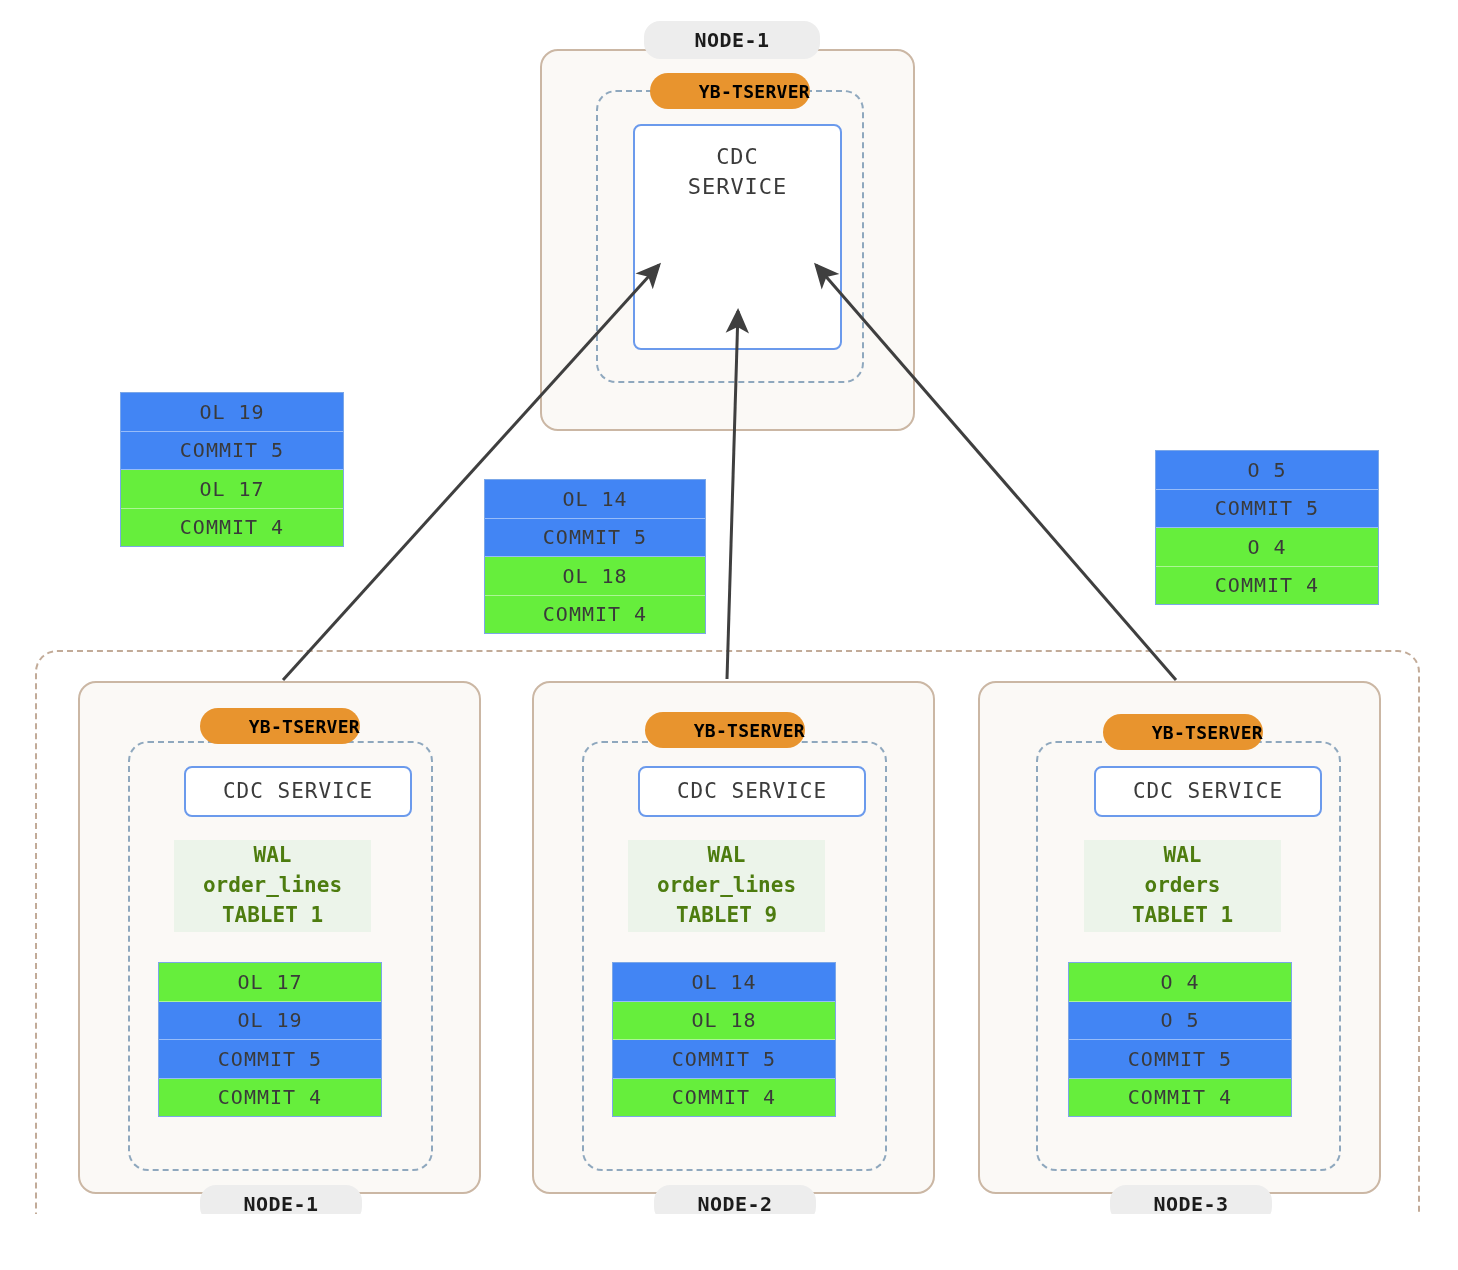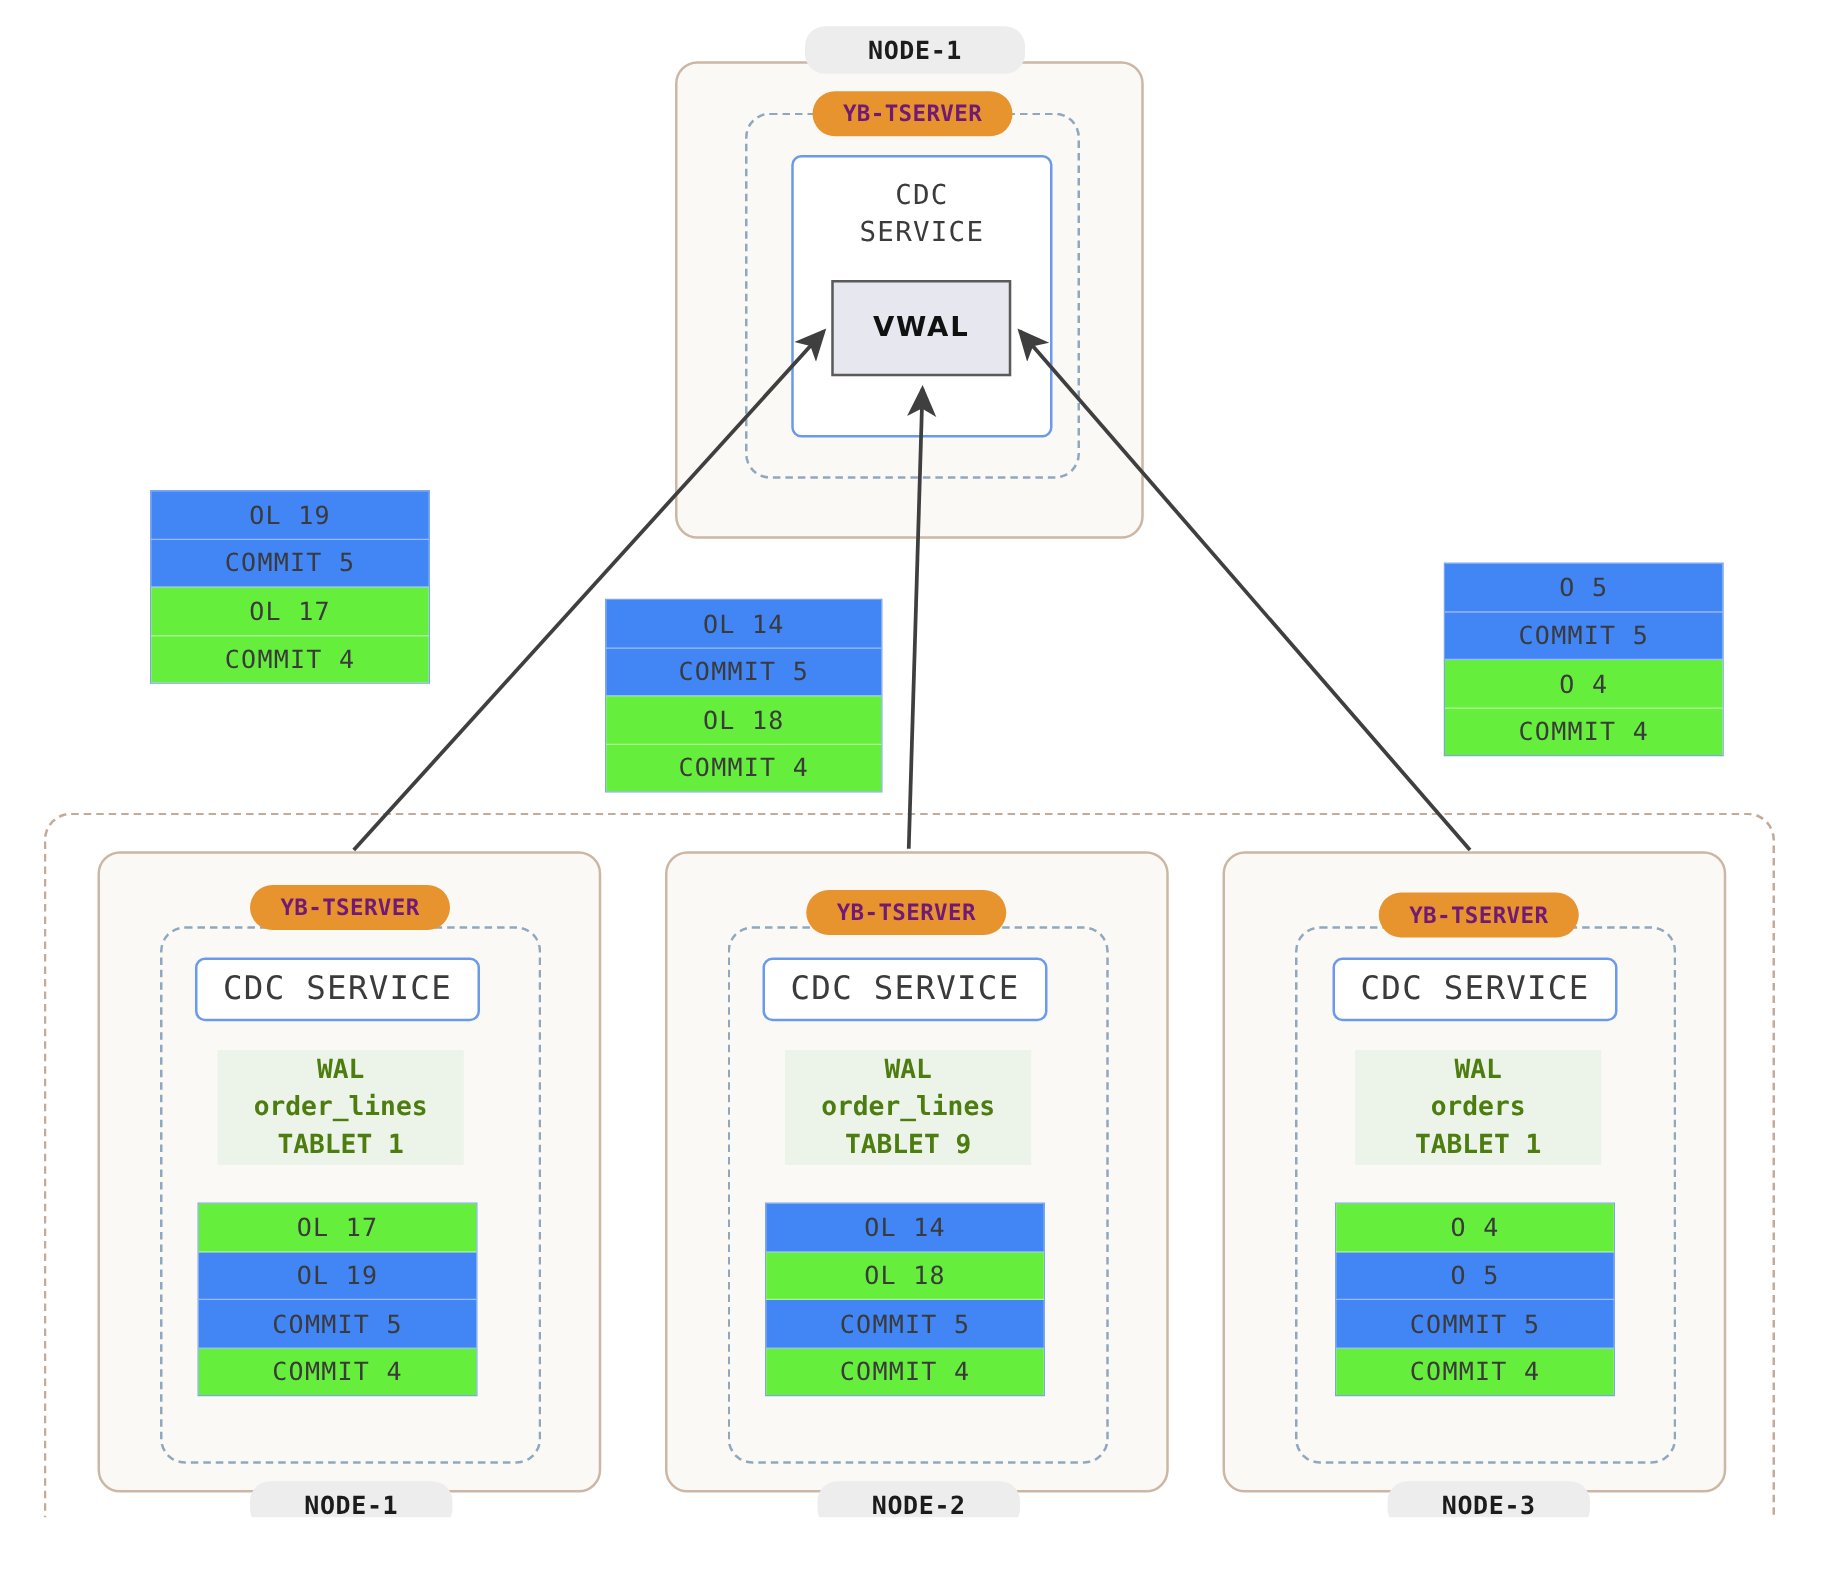--- a/index.html
+++ b/index.html
@@ -41,46 +41,46 @@
   }
   
   .tserver-region {
     border: 2.5px dashed #8fa8be;
     border-radius: 20px;
     background: transparent;
   }
   .tserver-pill {
     background: #e8942e;
     border-radius: 18px;
-    color: #701a75;
+    color: #000000;
     font-weight: bold;
     font-size: 18px;
     letter-spacing: 0.3px;
     display: flex;
     align-items: center;
-    justify-content: center;
+    justify-content: flex-end;
     height: 36px;
     z-index: 12;
   }
   
   .cdc-box {
     background: #ffffff;
     border: 2px solid #6b9aec;
     border-radius: 8px;
     display: flex;
     align-items: center;
     justify-content: center;
     flex-direction: column;
     color: #3b3b3b;
     font-size: 22px;
     line-height: 1.35;
     text-align: center;
     letter-spacing: 1px;
   }
-  .cdc-box.small { font-size: 26px; }
+  .cdc-box.small { font-size: 21px; margin-left: 28px; }
 
   
   .vwal-box {
     background: #e7e7f0;
     border: 2.5px solid #5a5a5a;
     display: flex;
     align-items: center;
     justify-content: center;
     color: #111111;
     font-weight: bold;
@@ -146,23 +146,20 @@
 
   <div class="abs tserver-pill" style="left:650px; top:73px; width:160px;">
     <span>YB-TSERVER</span>
   </div>
 
   <div class="abs cdc-box" style="left:633px; top:124px; width:209px; height:226px; justify-content:flex-start; padding-top:16px;">
     <div>CDC</div>
     <div>SERVICE</div>
   </div>
 
-  <div class="abs vwal-box" style="left:665px; top:224px; width:144px; height:77px;">
-    <span>VWAL</span>
-  </div>
 
   <svg class="wires" viewBox="0 0 1458 1270">
     <defs>
       <marker id="ah" markerWidth="9" markerHeight="9" refX="7.4" refY="4.5" orient="auto" markerUnits="strokeWidth">
         <path d="M0,0.6 L8.4,4.5 L0,8.4 L2.1,4.5 Z" fill="#3f3f3f"></path>
       </marker>
     </defs>
     <line x1="283" y1="680" x2="659" y2="265" stroke="#3f3f3f" stroke-width="3" marker-end="url(#ah)"></line>
     <line x1="727" y1="679" x2="738" y2="311" stroke="#3f3f3f" stroke-width="3" marker-end="url(#ah)"></line>
     <line x1="1176" y1="680" x2="816" y2="265" stroke="#3f3f3f" stroke-width="3" marker-end="url(#ah)"></line>

